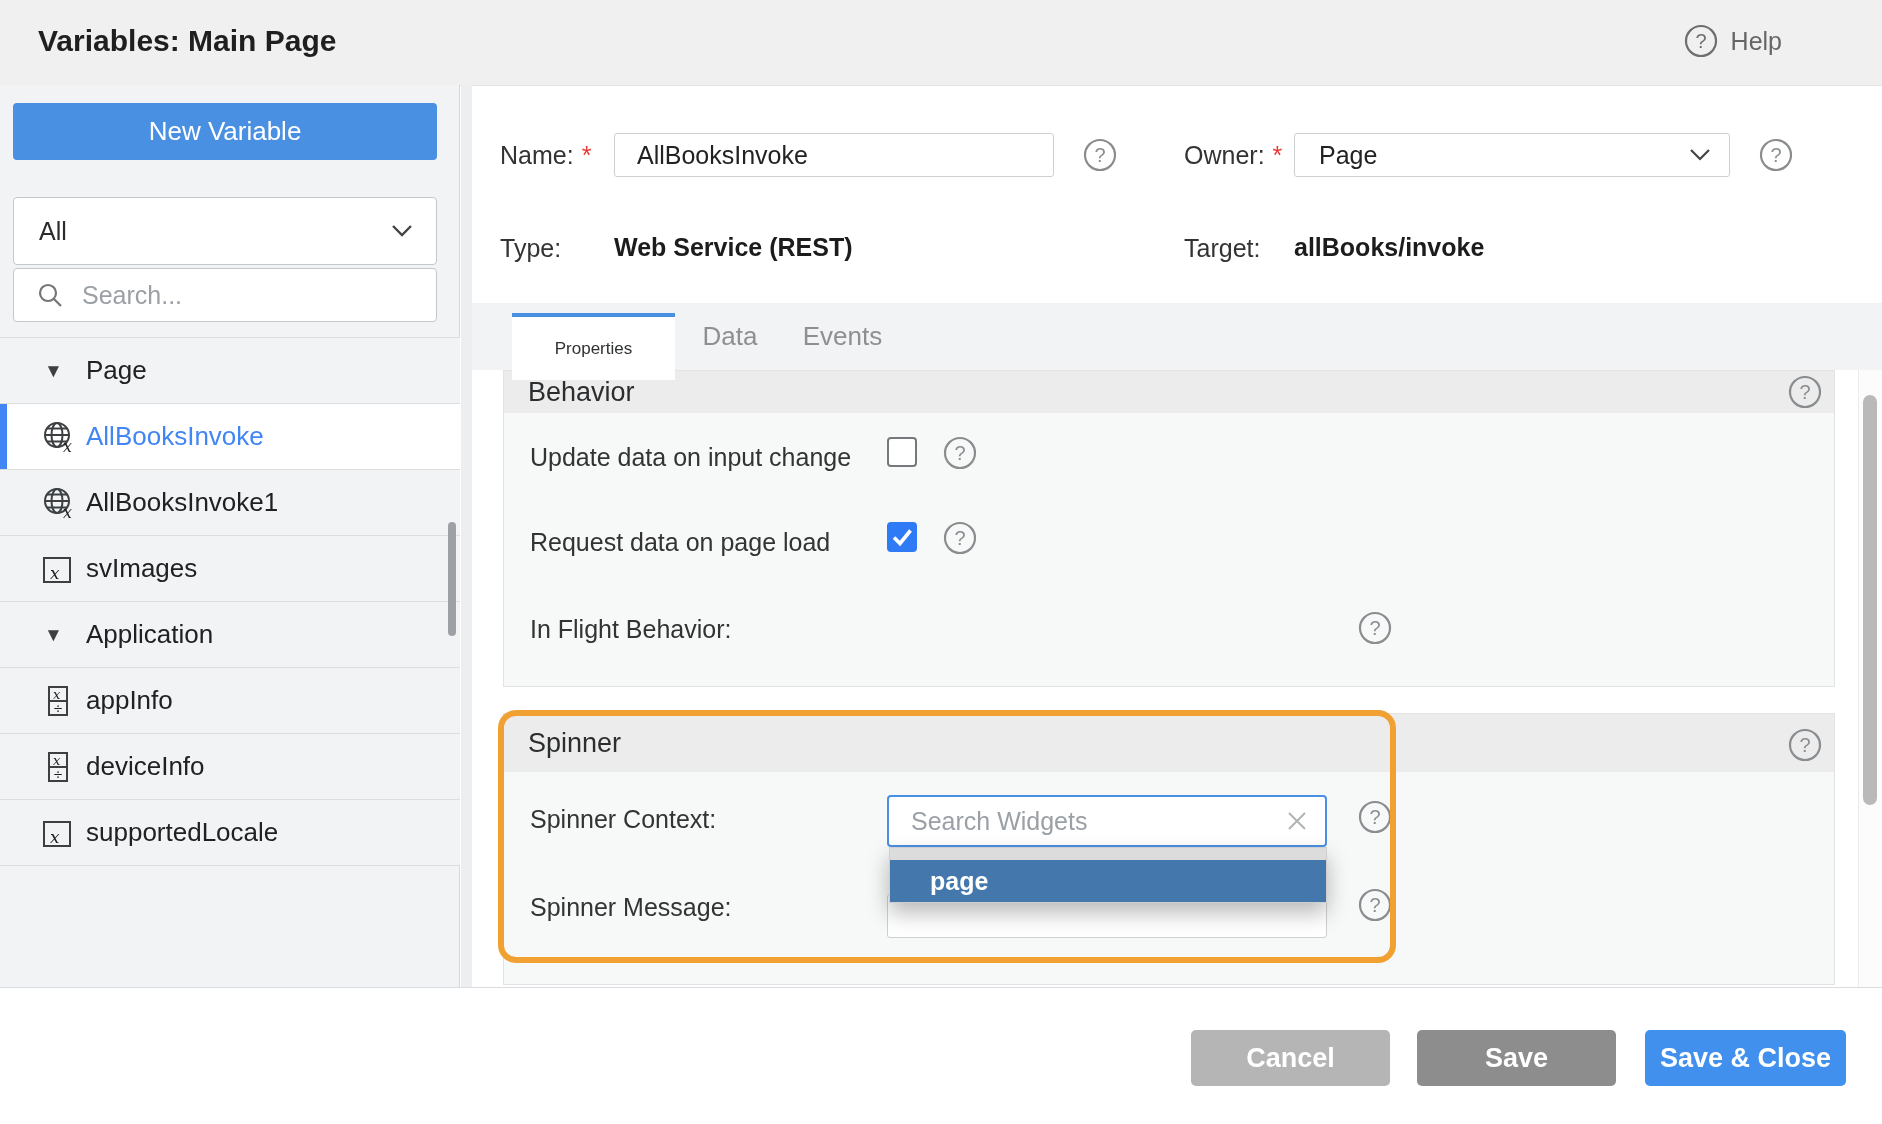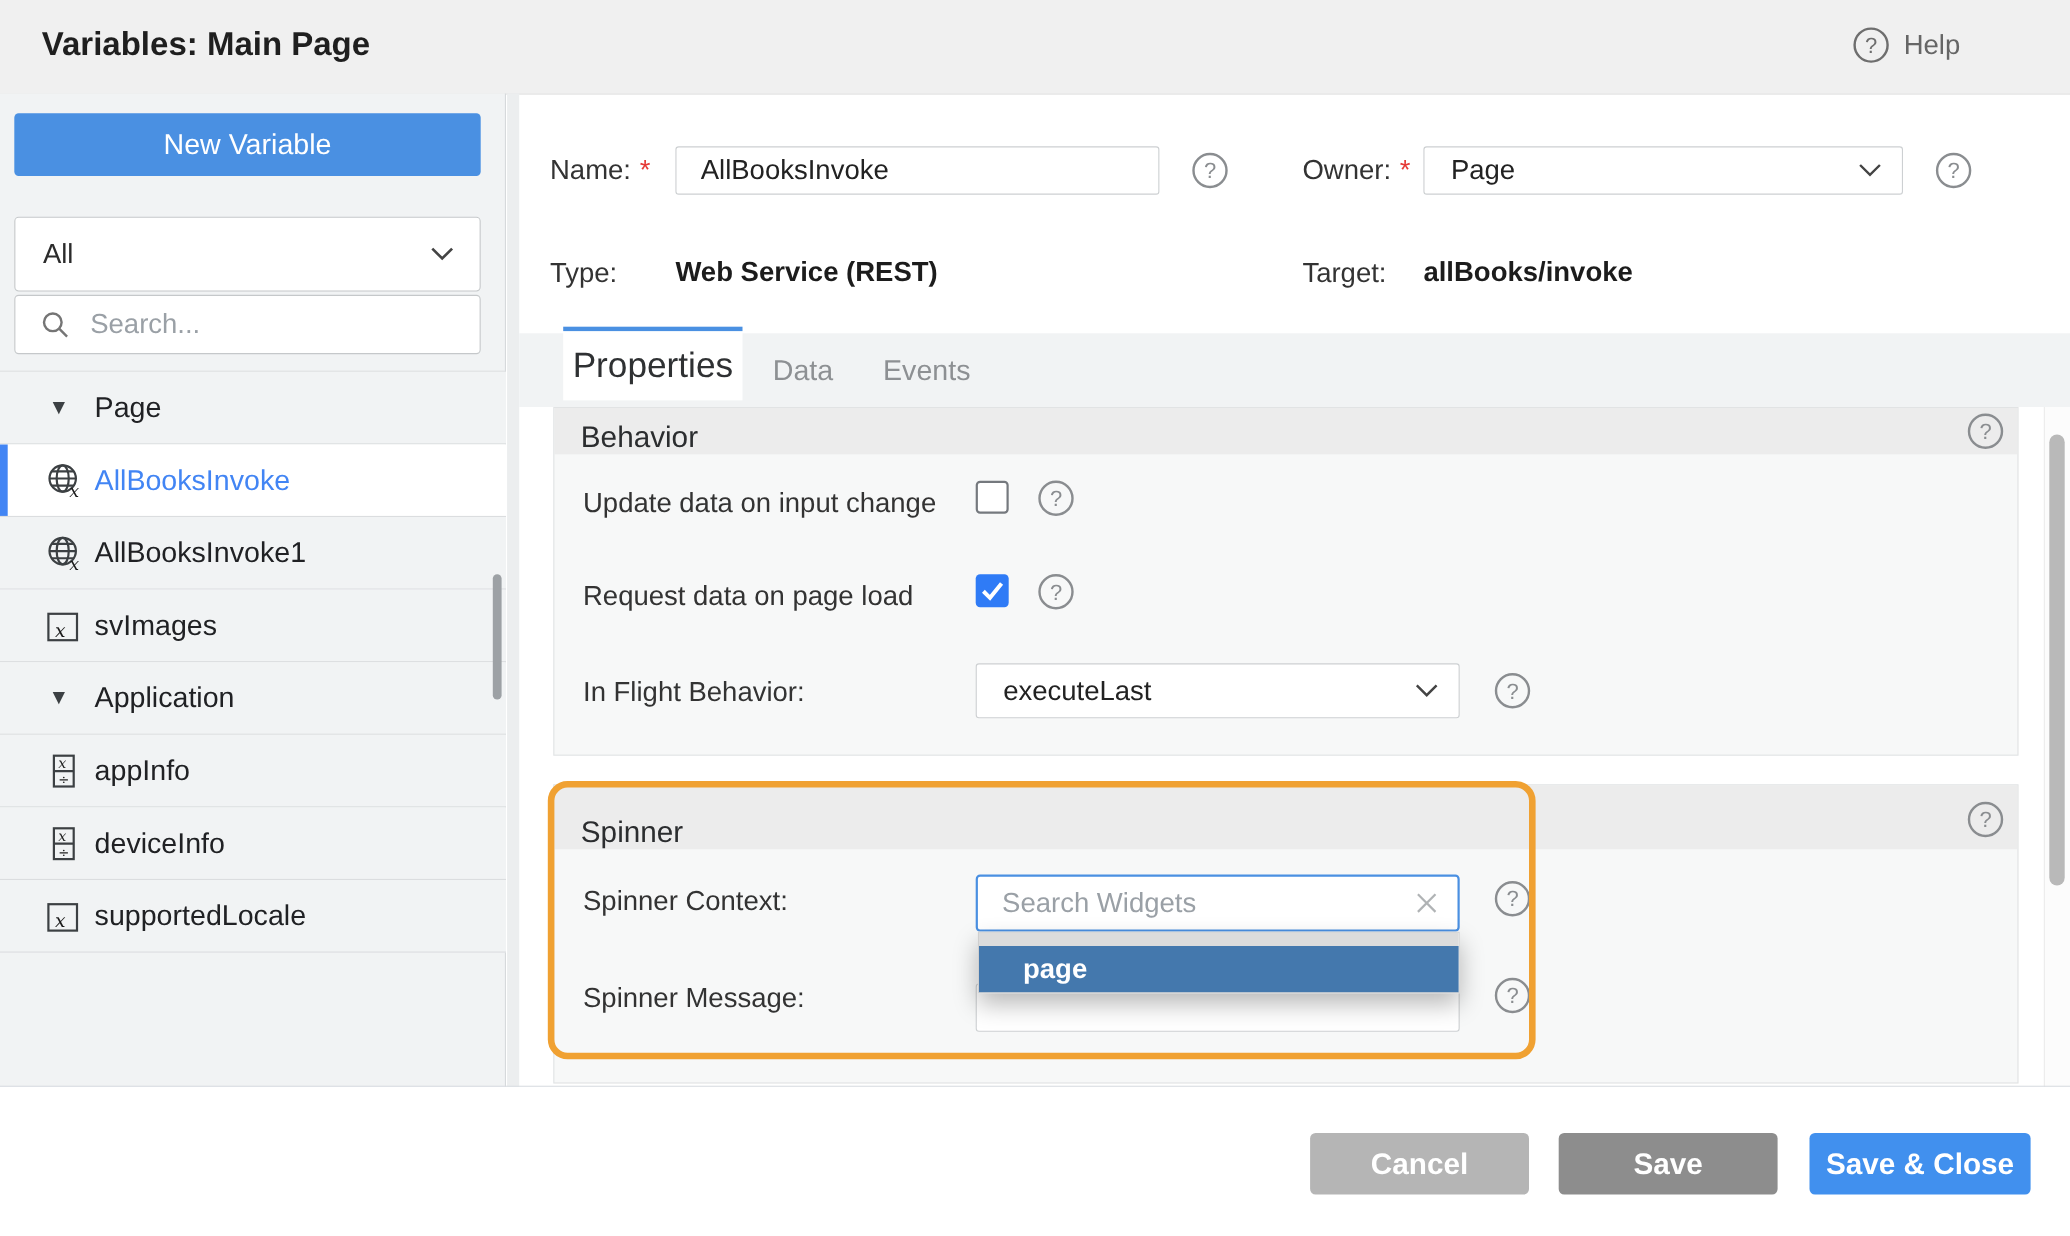--- a/index.html
+++ b/index.html
@@ -39,28 +39,28 @@
   .tinput{box-sizing:border-box;background:#fff;border:1px solid #cdd0d2;border-radius:3px;
           font-size:25px;color:#222;display:flex;align-items:center;padding:0 20px;}
   .tinput input{border:none;outline:none;font-size:25px;color:#222;width:100%;background:transparent;
                 font-family:"Liberation Sans",sans-serif;}
   .dropsel{box-sizing:border-box;background:#fff;border:1px solid #cdd0d2;border-radius:3px;
            font-size:25px;color:#222;display:flex;align-items:center;justify-content:space-between;
            padding:0 18px 0 24px;cursor:pointer;}
   .bval{font-size:25px;font-weight:bold;color:#1c1c1c;}
   
   .tabbar{left:472px;top:303px;width:1410px;height:67px;background:#f1f3f4;}
-  .tab-active{left:512px;top:297px;width:163px;height:67px;background:#fff;border-top:4px solid var(--accent);
+  .tab-active{left:512px;top:313px;width:163px;height:67px;background:#fff;border-top:4px solid var(--accent);
               box-sizing:border-box;display:flex;align-items:center;justify-content:center;
-              font-size:32px;color:#2f3133;cursor:pointer;z-index:3;}
+              font-size:17px;color:#2f3133;cursor:pointer;z-index:3;}
   .tab{top:303px;height:67px;display:flex;align-items:center;justify-content:center;
        font-size:26px;color:#8d9093;cursor:pointer;}
   
   .secbox{background:#f7f8f8;border:1px solid #e1e3e4;box-sizing:border-box;}
-  .secband{position:absolute;left:0;top:0;width:100%;background:#ececec;display:flex;align-items:flex-end;}
+  .secband{position:absolute;left:0;top:0;width:100%;background:#ececec;display:flex;align-items:center;}
   .sectitle{font-size:27px;color:#2b2d2f;margin-left:24px;}
   .qicon{width:34px;height:34px;display:inline-block;cursor:pointer;}
   .cb{width:30px;height:30px;box-sizing:border-box;border:2px solid #75797e;border-radius:4px;background:#fff;cursor:pointer;}
   .cb.checked{border:none;background:var(--cbblue);display:flex;align-items:center;justify-content:center;}
   .rowlabel{font-size:25px;color:#333;}
   
   .ctxinput{box-sizing:border-box;background:#fff;border:2px solid var(--accent);border-radius:4px;
             display:flex;align-items:center;padding:0 16px 0 20px;}
   .ctxinput input{border:none;outline:none;background:transparent;font-size:25px;width:100%;color:#333;
                   font-family:"Liberation Sans",sans-serif;}
@@ -279,28 +279,20 @@
         </svg>
     </div>
     <span class="qicon abs" style="left:439px;top:150px;">
       <svg viewBox="0 0 34 34">
           <circle cx="17" cy="17" r="15" fill="none" stroke="#8a8d90" stroke-width="2.2"></circle>
           <text x="17" y="24" text-anchor="middle" font-size="20" fill="#8a8d90" font-family="Liberation Sans,sans-serif">?</text>
         </svg>
     </span>
 
     <div class="abs rowlabel" style="left:26px;top:244px;">In Flight Behavior:</div>
-    <div class="abs dropsel" style="left:383px;top:232px;width:440px;height:50px;">
-      <span>executeLast</span>
-      <span>
-        <svg width="22" height="14" viewBox="0 0 22 14">
-            <polyline points="2,2 11,11 20,2" fill="none" stroke="#444" stroke-width="2.2"></polyline>
-          </svg>
-      </span>
-    </div>
     <span class="qicon abs" style="left:854px;top:240px;">
       <svg viewBox="0 0 34 34">
           <circle cx="17" cy="17" r="15" fill="none" stroke="#8a8d90" stroke-width="2.2"></circle>
           <text x="17" y="24" text-anchor="middle" font-size="20" fill="#8a8d90" font-family="Liberation Sans,sans-serif">?</text>
         </svg>
     </span>
   </div>
 
   <div class="abs secbox" style="left:503px;top:713px;width:1332px;height:272px;">
     <div class="secband" style="height:58px;">

